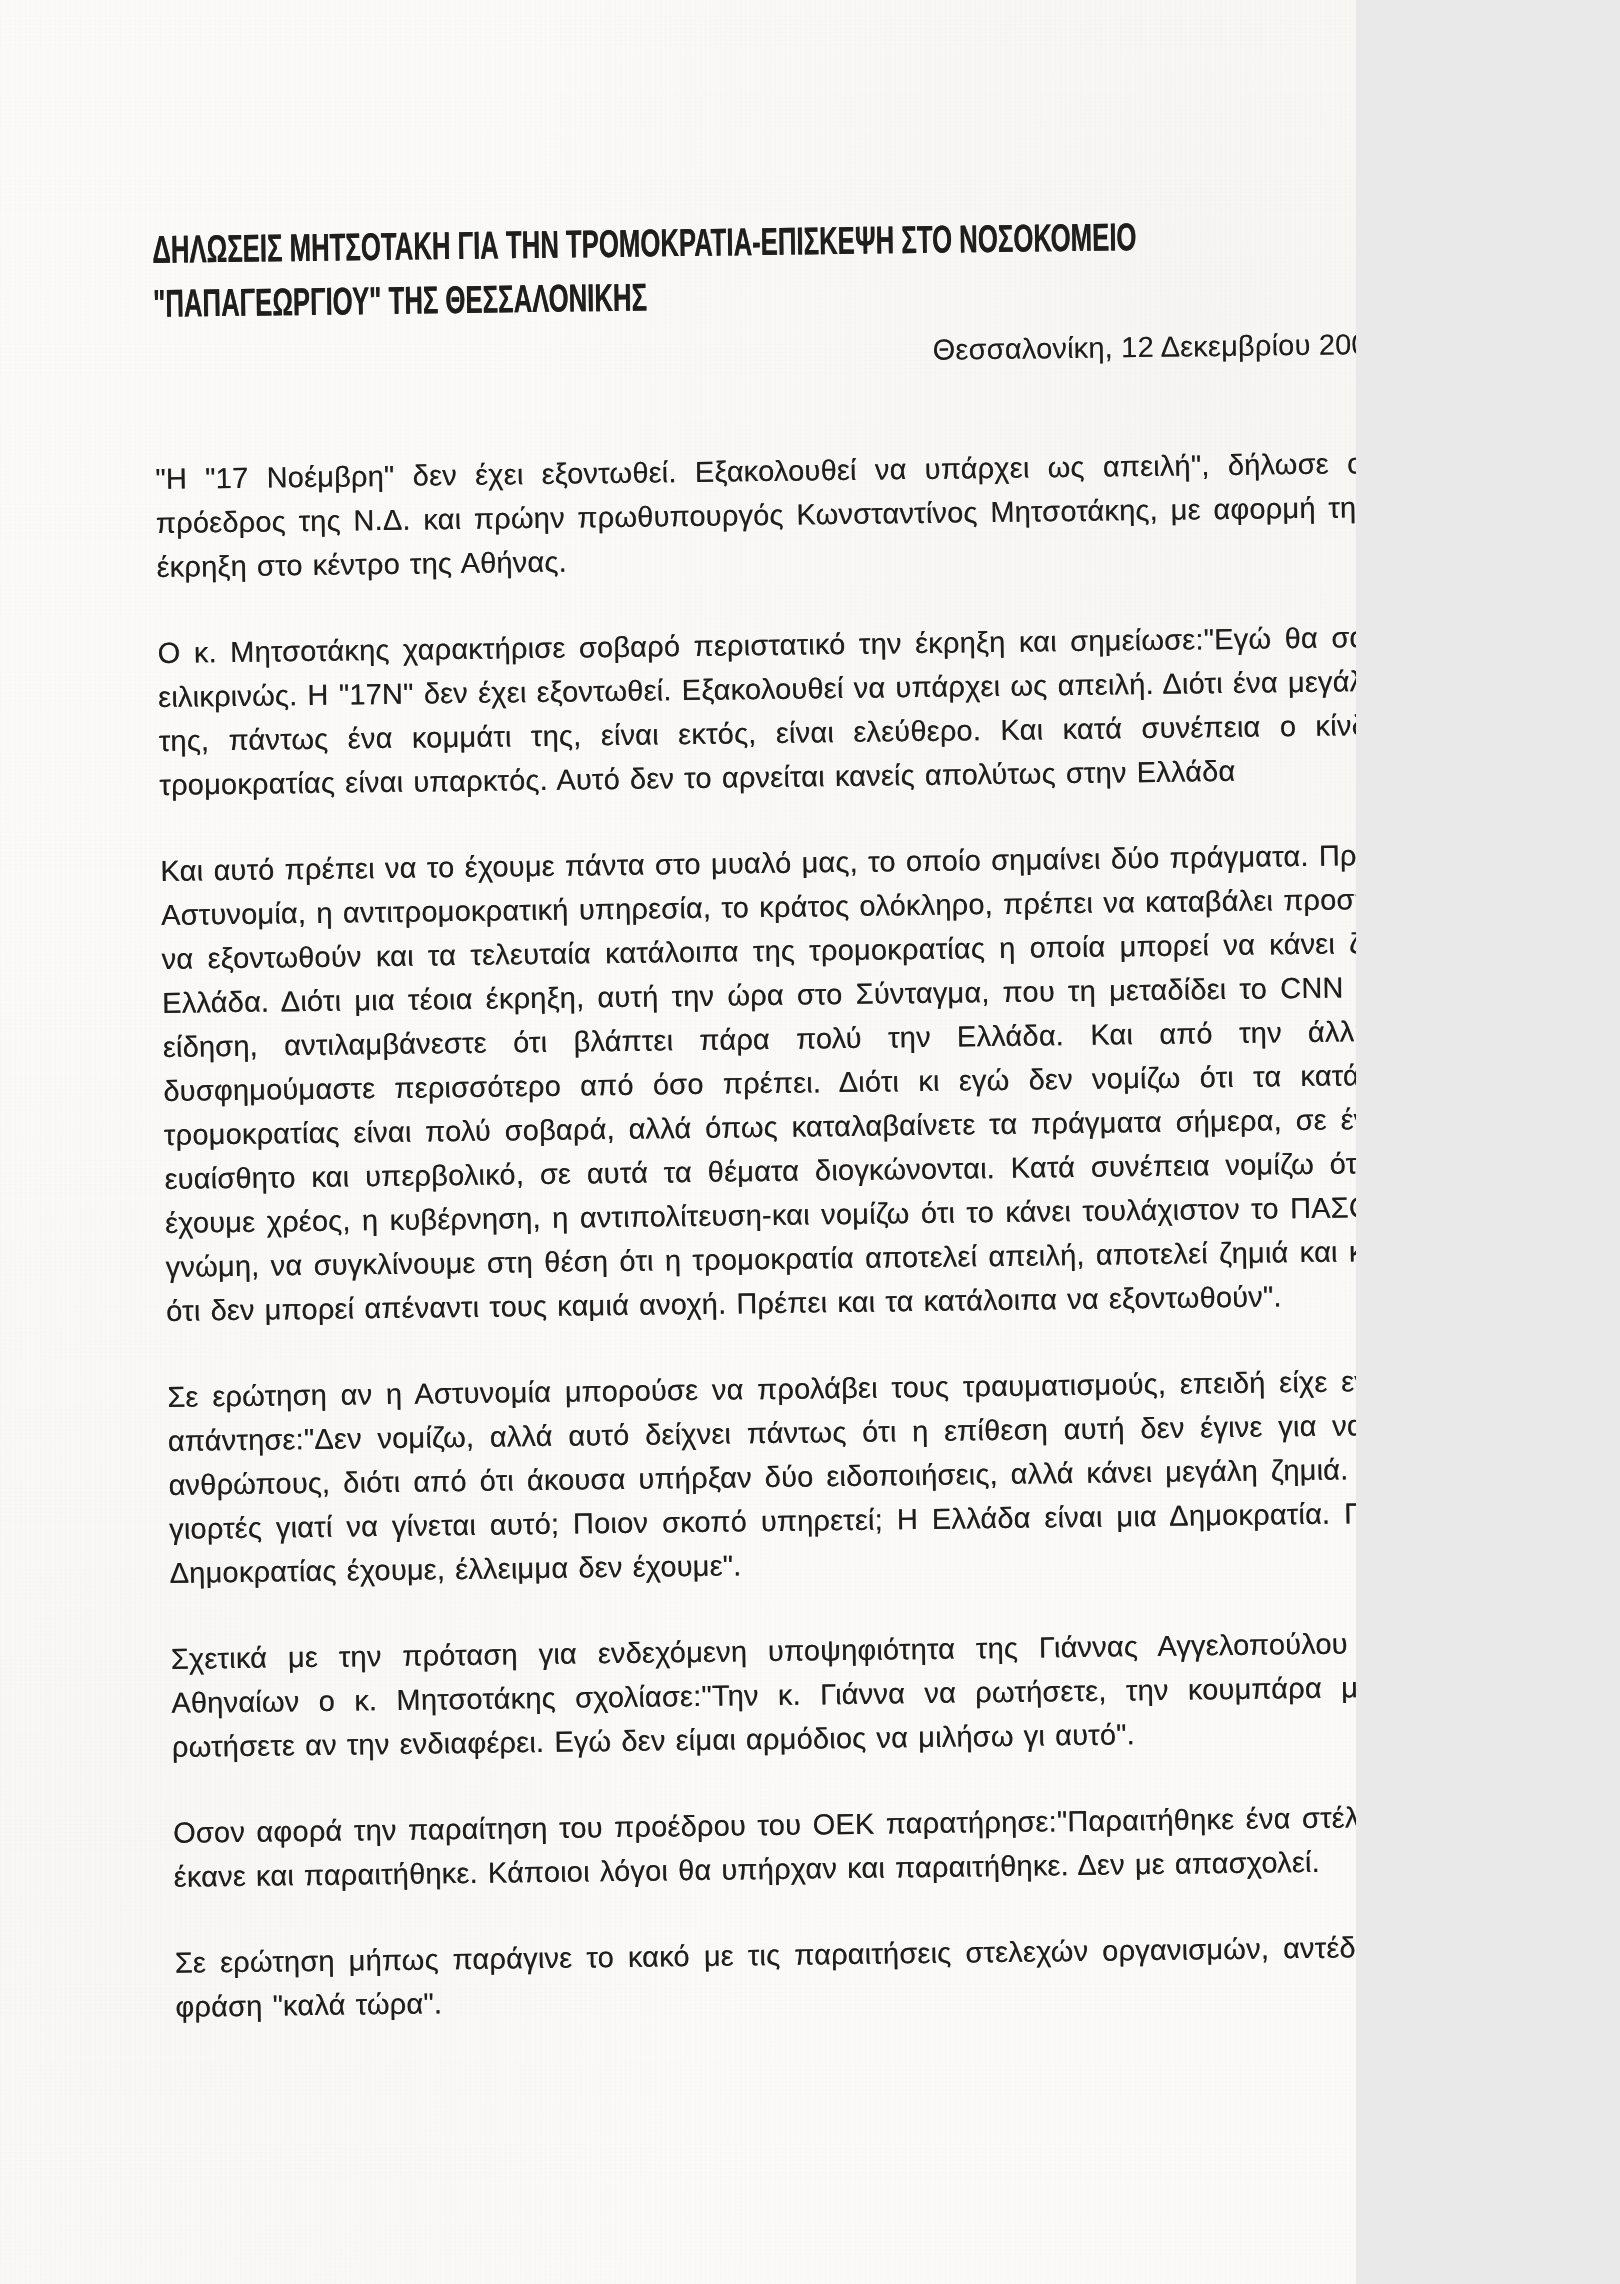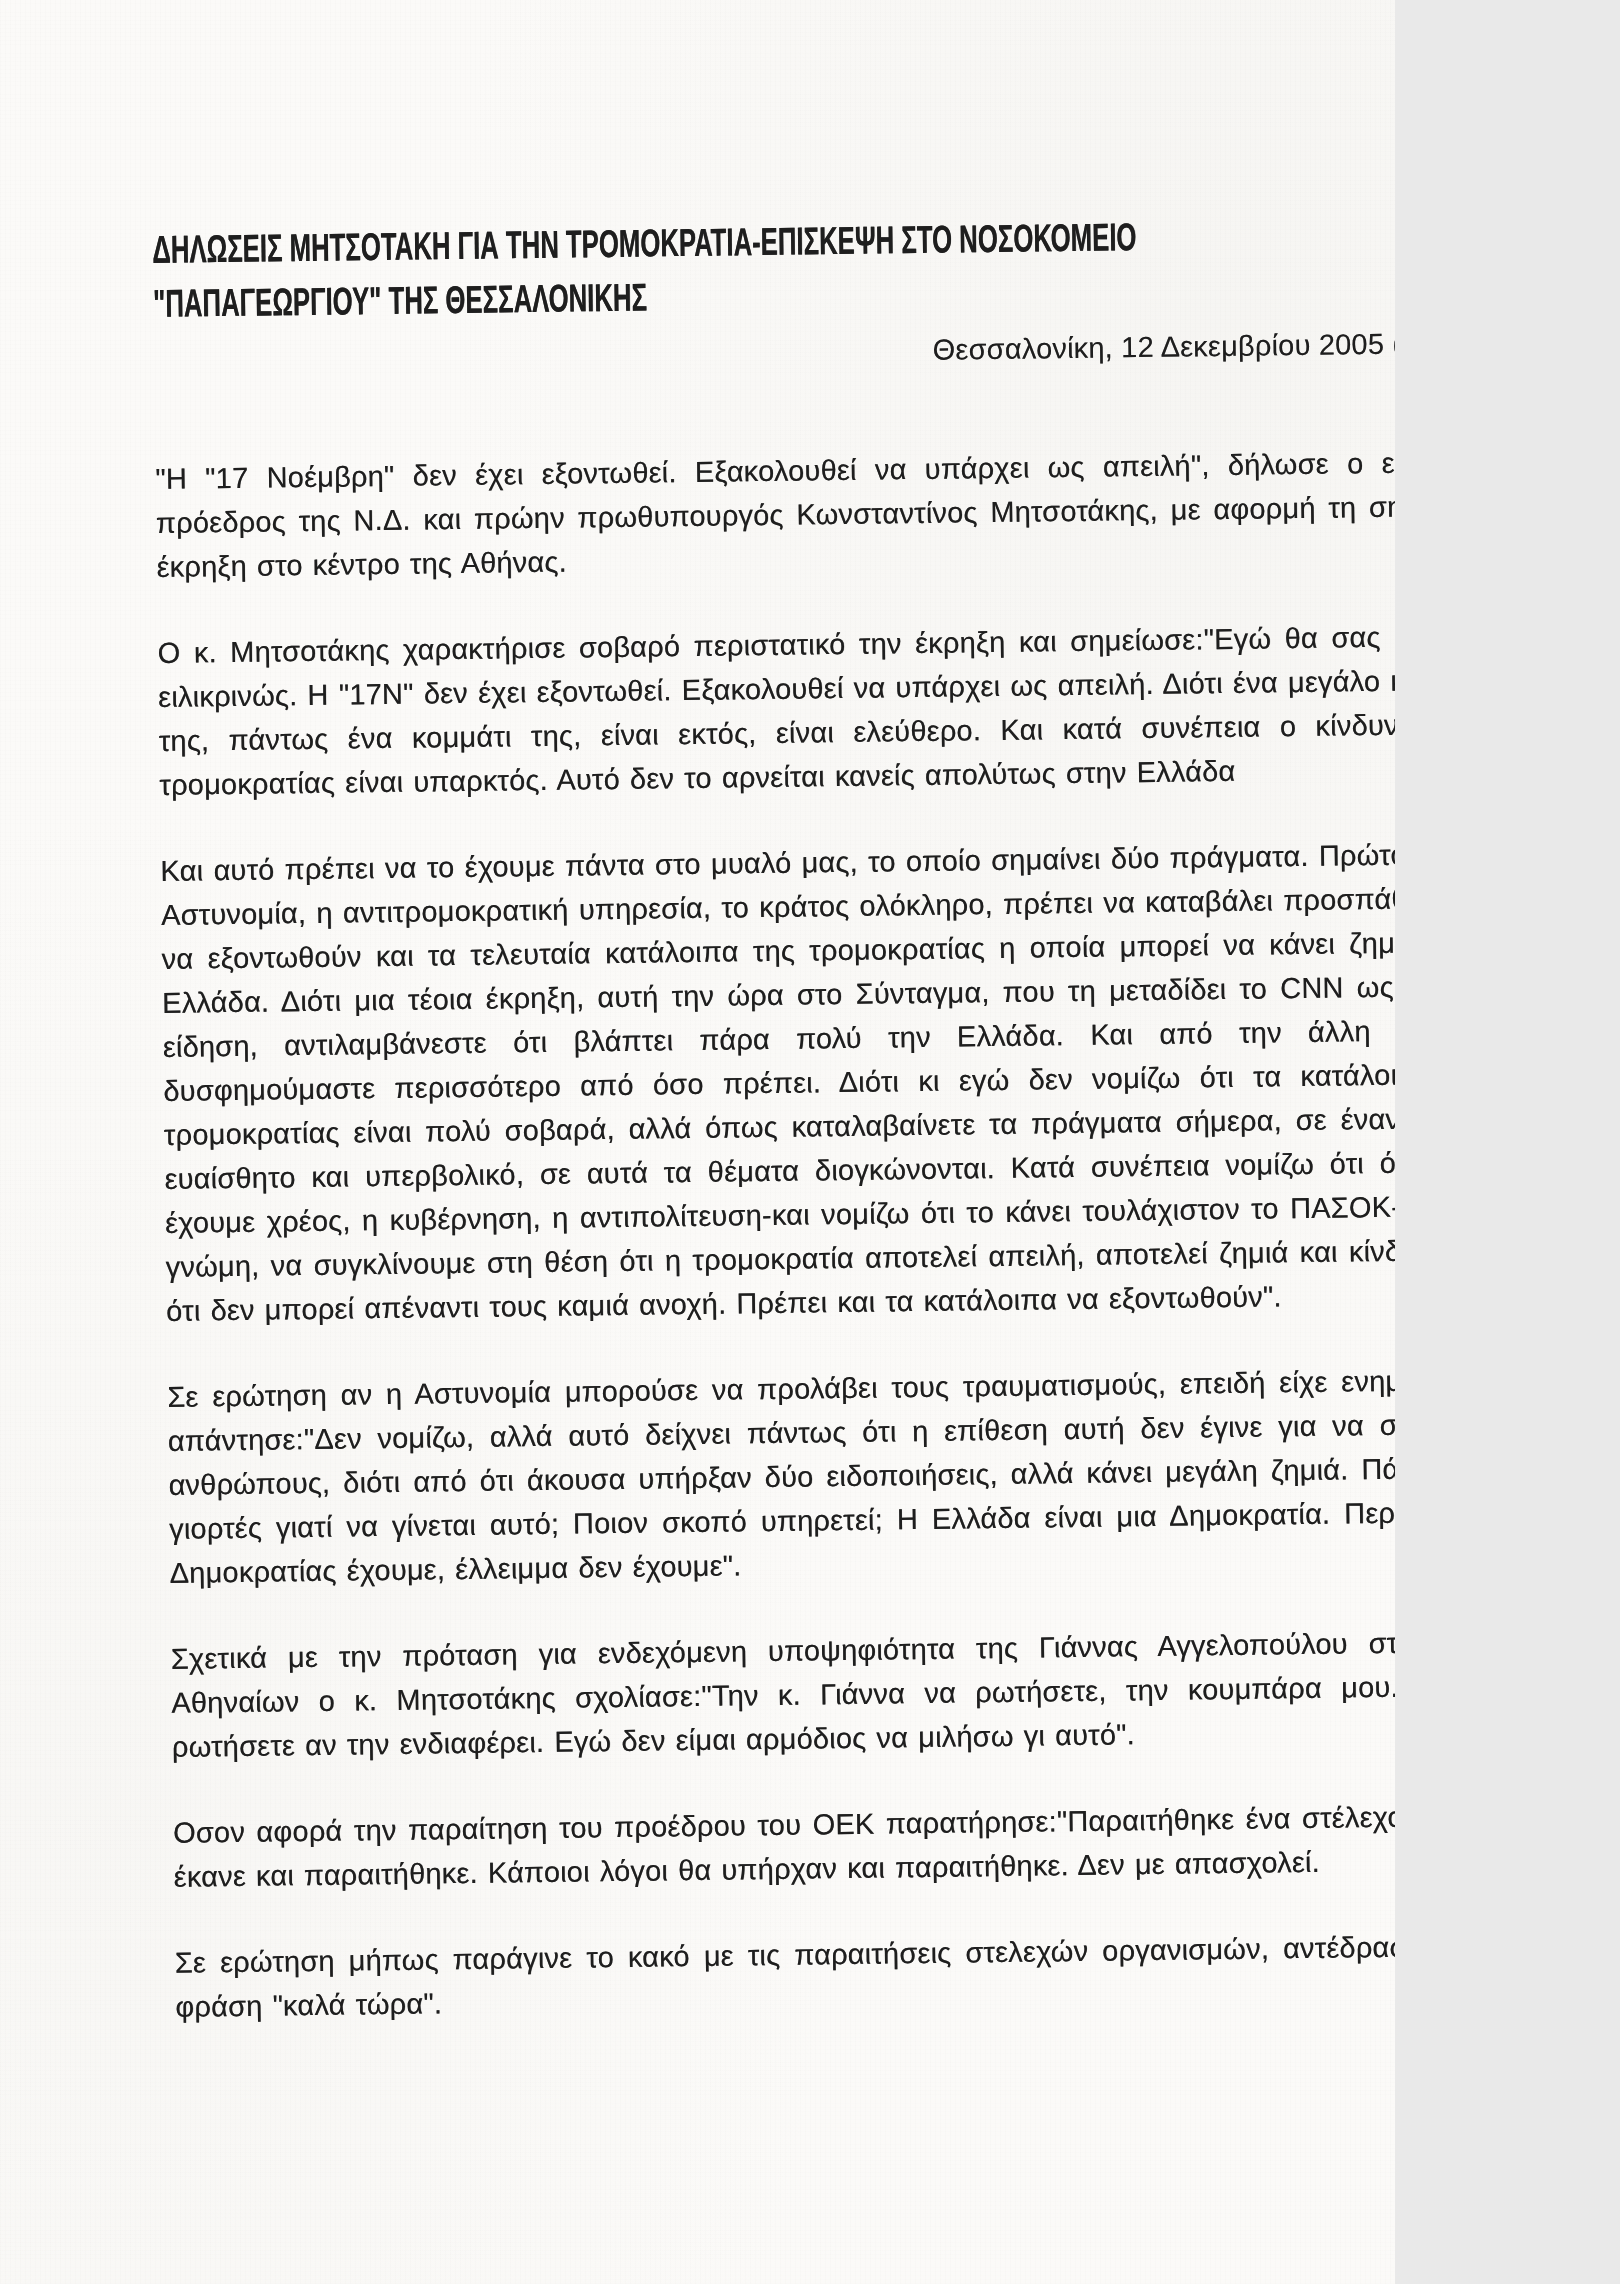--- a/index.html
+++ b/index.html
@@ -13,21 +13,20 @@
     height: 2284px;
     overflow: hidden;
     background-color: #fbfaf8;
     background-image:
       repeating-linear-gradient(90deg, rgba(120,120,115,0.02) 0 1.4px, rgba(255,255,255,0) 1.4px 5px),
       repeating-linear-gradient(0deg, rgba(140,140,135,0.013) 0 0.9px, rgba(255,255,255,0) 0.9px 4.1px),
       radial-gradient(ellipse at 88% 15%, rgba(200,200,192,0.10), rgba(255,255,255,0) 45%),
       radial-gradient(ellipse at 10% 80%, rgba(205,205,198,0.08), rgba(255,255,255,0) 40%);
     font-family: "Liberation Sans", "DejaVu Sans", sans-serif;
     color: #1e1e1e;
-    padding-left: 39px;
   }
   .content {
     position: absolute;
     left: 152px;
     top: 223px;
     width: 1332px;
     transform: rotate(-0.75deg);
     transform-origin: 0 0;
   }
   .title {

